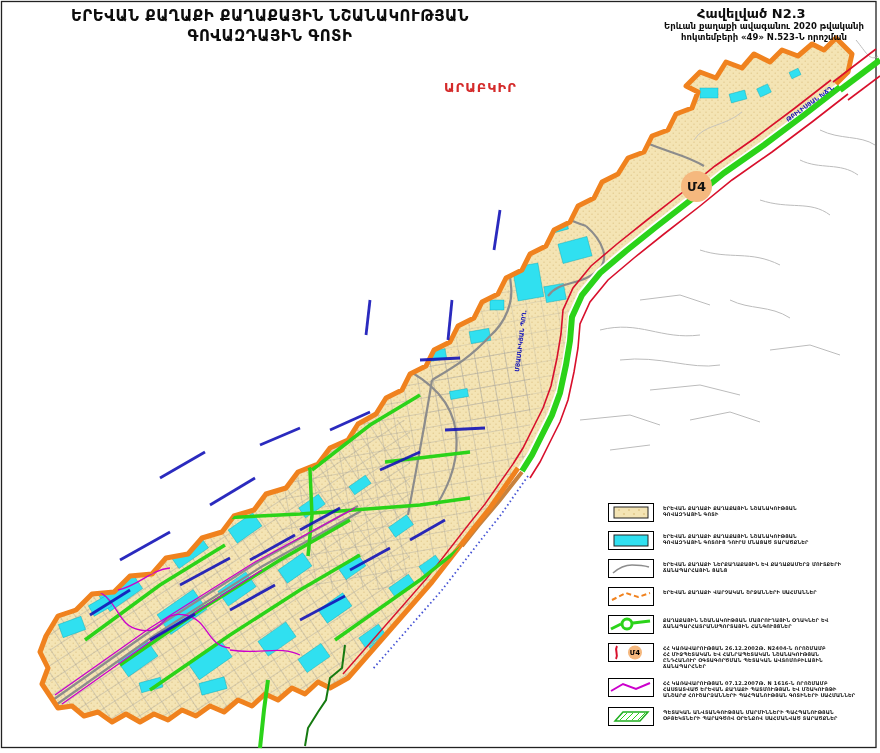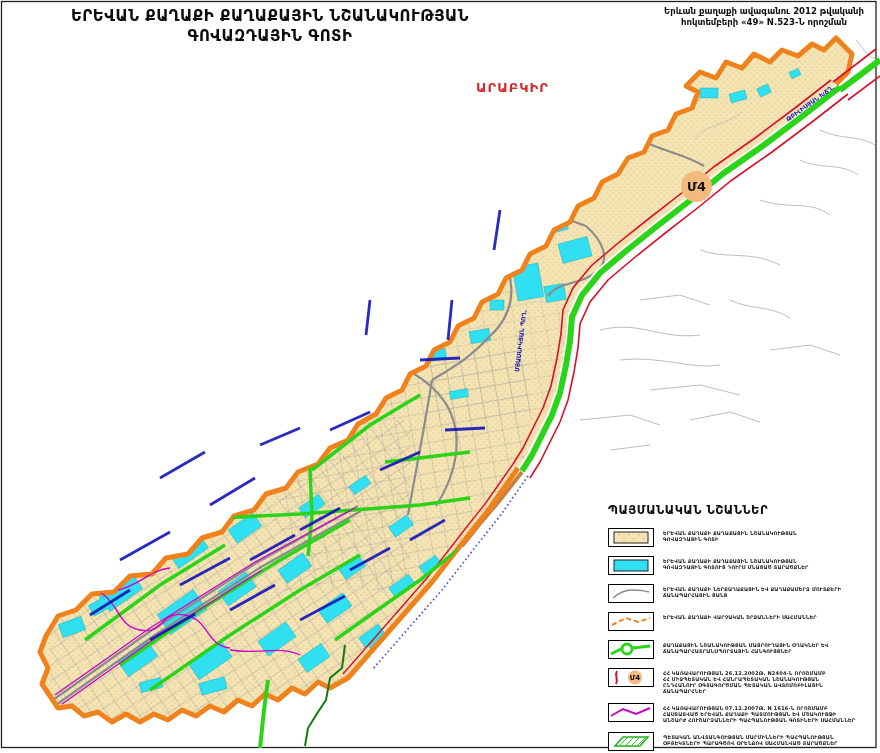--- a/index.html
+++ b/index.html
@@ -6,21 +6,21 @@
   body{width:880px;height:753px;position:relative;overflow:hidden;
        font-family:"DejaVu Sans",sans-serif;color:#111;}
   #frame{position:absolute;inset:0;}
   svg text{user-select:none;}
   .map-title{position:absolute;left:40px;top:7px;width:460px;text-align:center;
     font-size:15px;font-weight:bold;line-height:1.3;letter-spacing:.5px;color:#0d0d0d;}
   .appendix{position:absolute;left:655px;top:6px;width:218px;text-align:center;color:#0d0d0d;}
   .appendix .ap-title{font-size:13px;font-weight:bold;text-align:left;padding-left:42px;}
   .appendix .ap-line{font-size:8.5px;font-weight:bold;line-height:1.25;}
   .district-label{position:absolute;left:444px;top:80px;font-size:13px;font-weight:bold;
-    color:#d42a2a;letter-spacing:1px;margin-left:32px;}
+    color:#d42a2a;letter-spacing:1px;}
   .m4-badge{position:absolute;left:681px;top:171px;width:31px;height:31px;border-radius:50%;
     background:#F5B87E;display:flex;align-items:center;justify-content:center;
     font-size:13px;font-weight:bold;color:#111;}
   .legend{position:absolute;left:608px;top:503px;width:264px;}
   .legend-title{font-size:11.5px;font-weight:bold;letter-spacing:.5px;margin-bottom:11px;color:#0d0d0d;}
   .legend-row{display:flex;align-items:flex-start;gap:9px;margin-bottom:9px;}
   .legend-icon{width:46px;height:19px;flex:none;}
   .legend-text{padding-top:2px;}
   .legend-line{font-size:5px;line-height:6px;font-weight:bold;color:#1a1a1a;letter-spacing:.2px;}
 </style>
@@ -227,30 +227,30 @@
         <text x="788" y="122" transform="rotate(-36 788 122)" font-size="6" font-weight="bold" fill="#1414B8" font-family="DejaVu Sans,sans-serif">ԹԲԻԼԻՍՅԱՆ ԽՃՂ.</text>
       </g>
   </svg>
 
   <div class="map-title">
     <div>ԵՐԵՎԱՆ ՔԱՂԱՔԻ ՔԱՂԱՔԱՅԻՆ ՆՇԱՆԱԿՈՒԹՅԱՆ</div>
     <div>ԳՈՎԱԶԴԱՅԻՆ ԳՈՏԻ</div>
   </div>
 
   <div class="appendix">
-    <div class="ap-line">Երևան քաղաքի ավագանու 2012 թվականի</div>
+    <div class="ap-title">Հավելված N2.3</div>
+    <div class="ap-line">Երևան քաղաքի ավագանու 2020 թվականի</div>
     <div class="ap-line">հոկտեմբերի «49» N.523-Ն  որոշման</div>
   </div>
 
   <div class="district-label">ԱՐԱԲԿԻՐ</div>
 
   <div class="m4-badge">Մ4</div>
 
   <div class="legend">
-    <div class="legend-title">ՊԱՅՄԱՆԱԿԱՆ ՆՇԱՆՆԵՐ</div>
     <div id="legendRows">
         <div class="legend-row">
           <div class="legend-icon"><svg width="46" height="19" viewBox="0 0 46 19">
     <rect x=".5" y=".5" width="45" height="18" fill="#fff" stroke="#000"></rect>
               <rect x="6" y="4" width="34" height="11" fill="#F4E4B4" stroke="#222"></rect>
     <g fill="#C9A85C">
                 <circle cx="11" cy="7" r=".7"></circle>
                 <circle cx="16" cy="11" r=".7"></circle>
                 <circle cx="21" cy="7" r=".7"></circle>
                 <circle cx="26" cy="11" r=".7"></circle>

